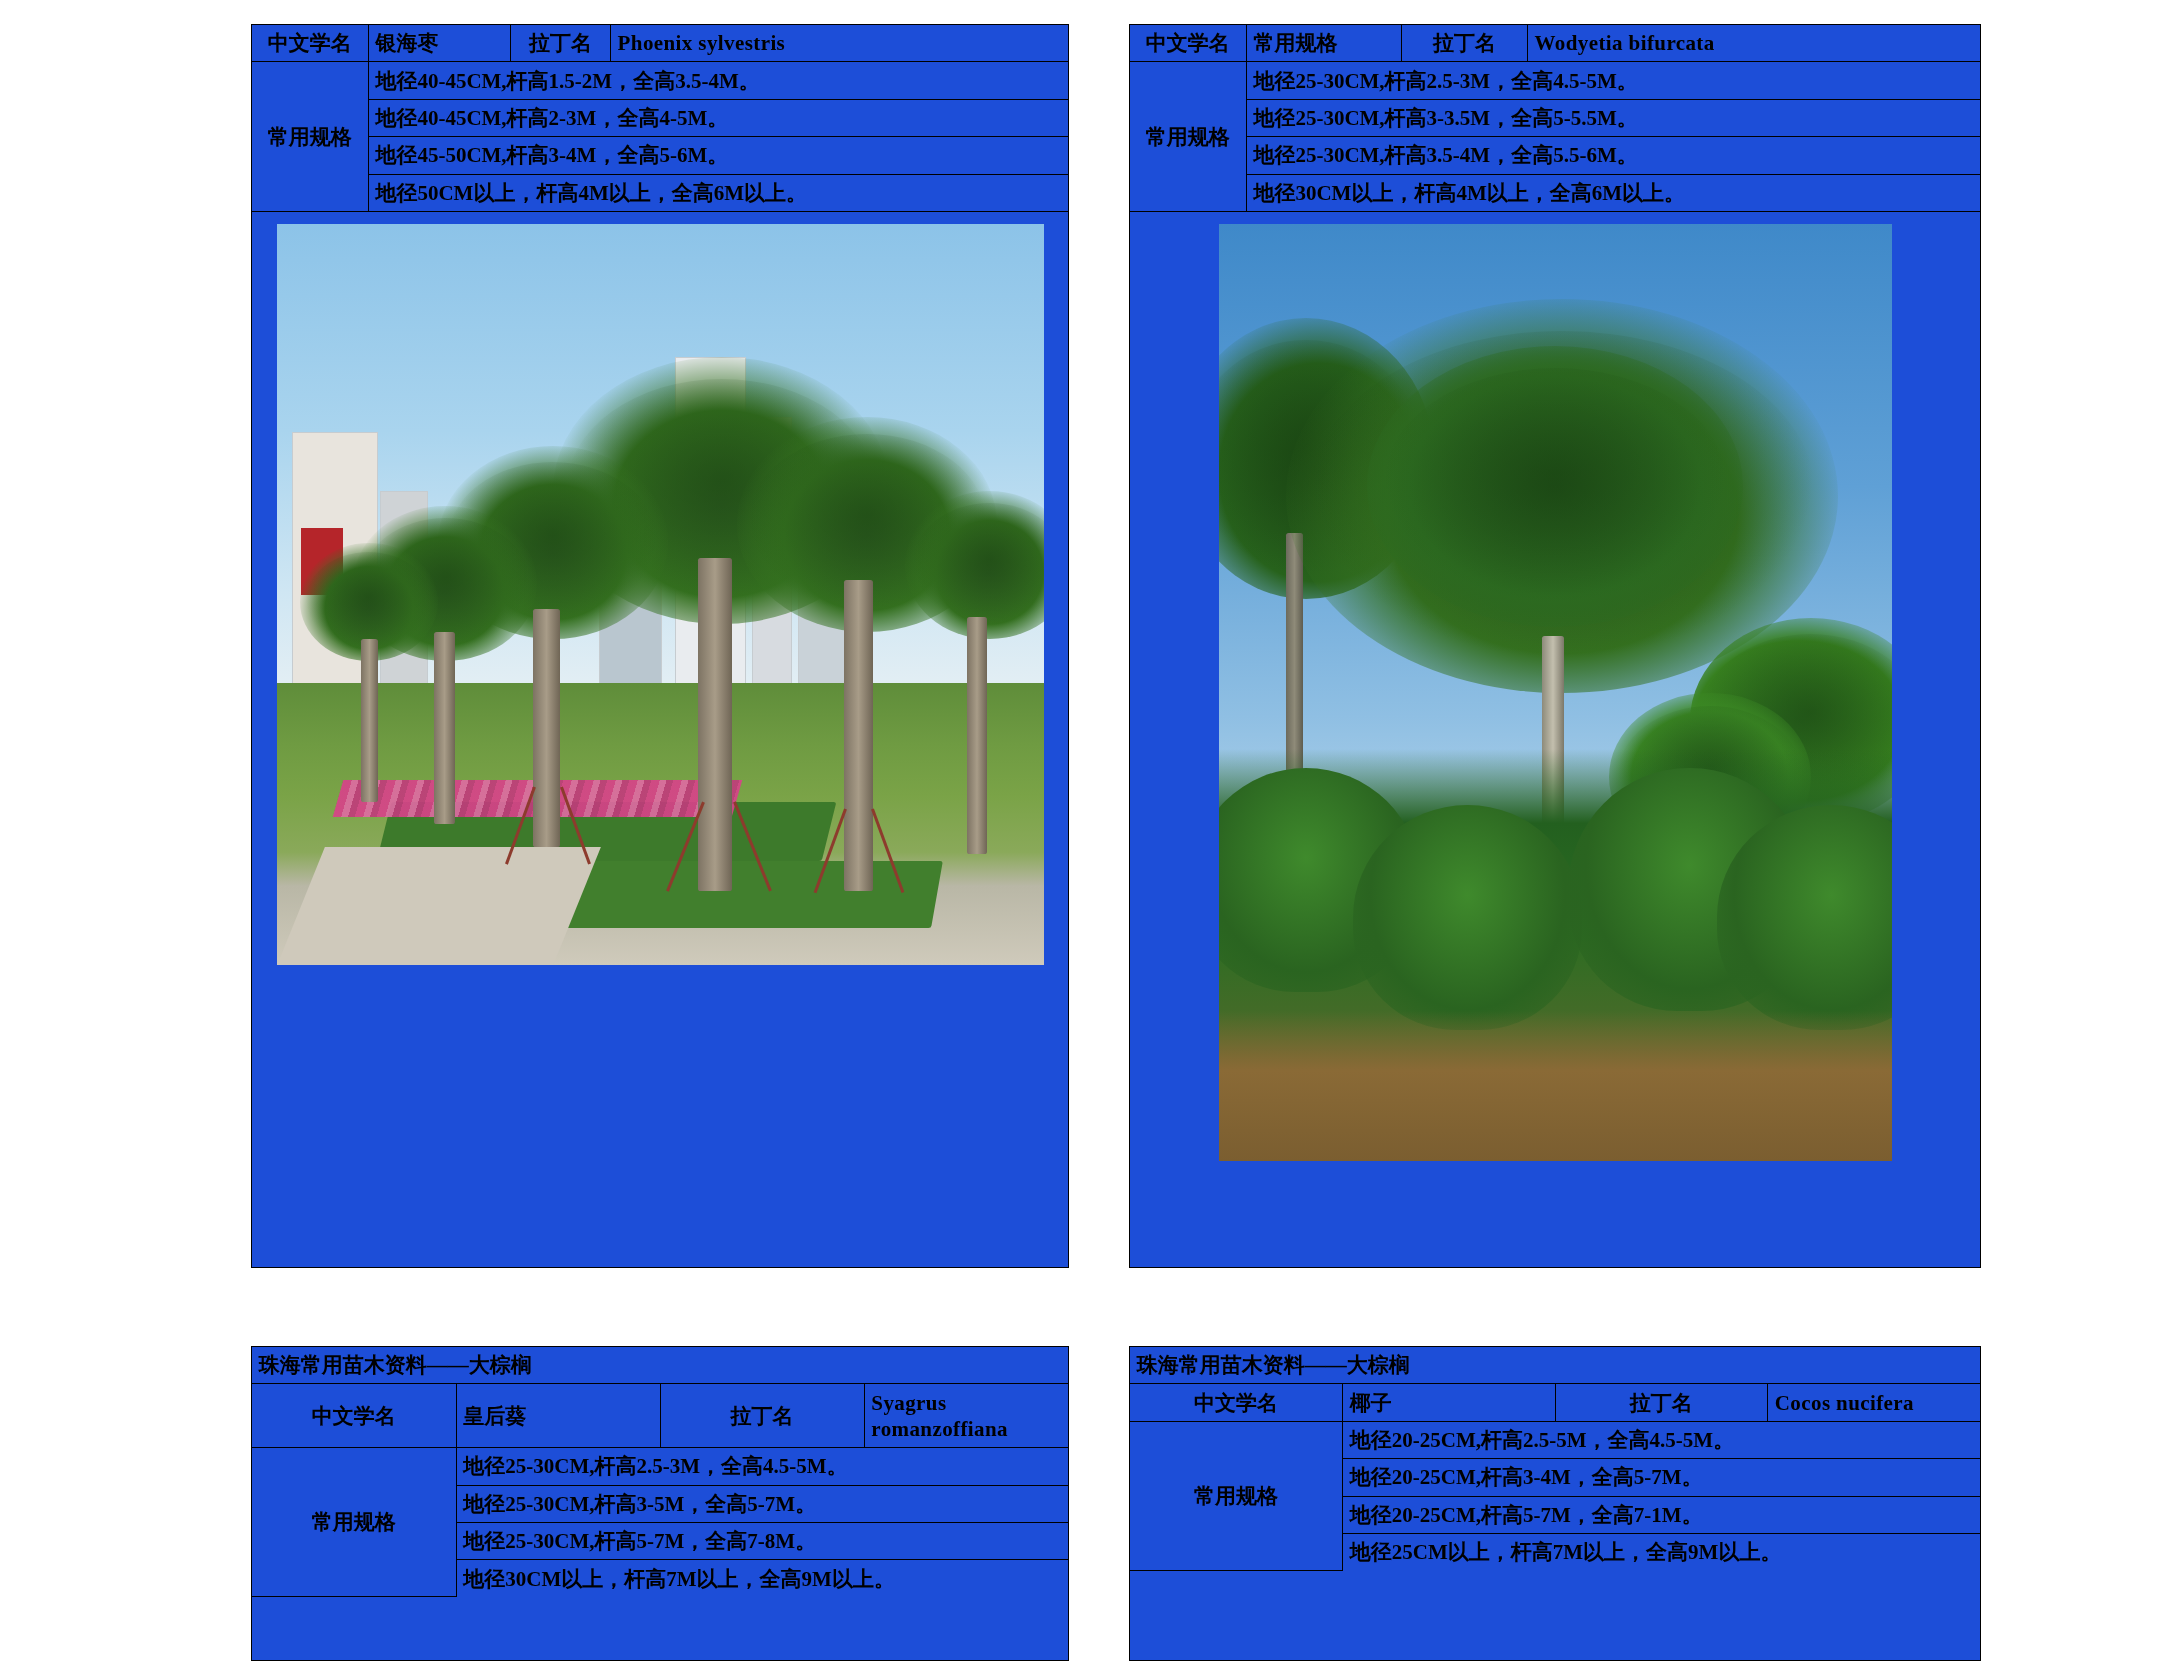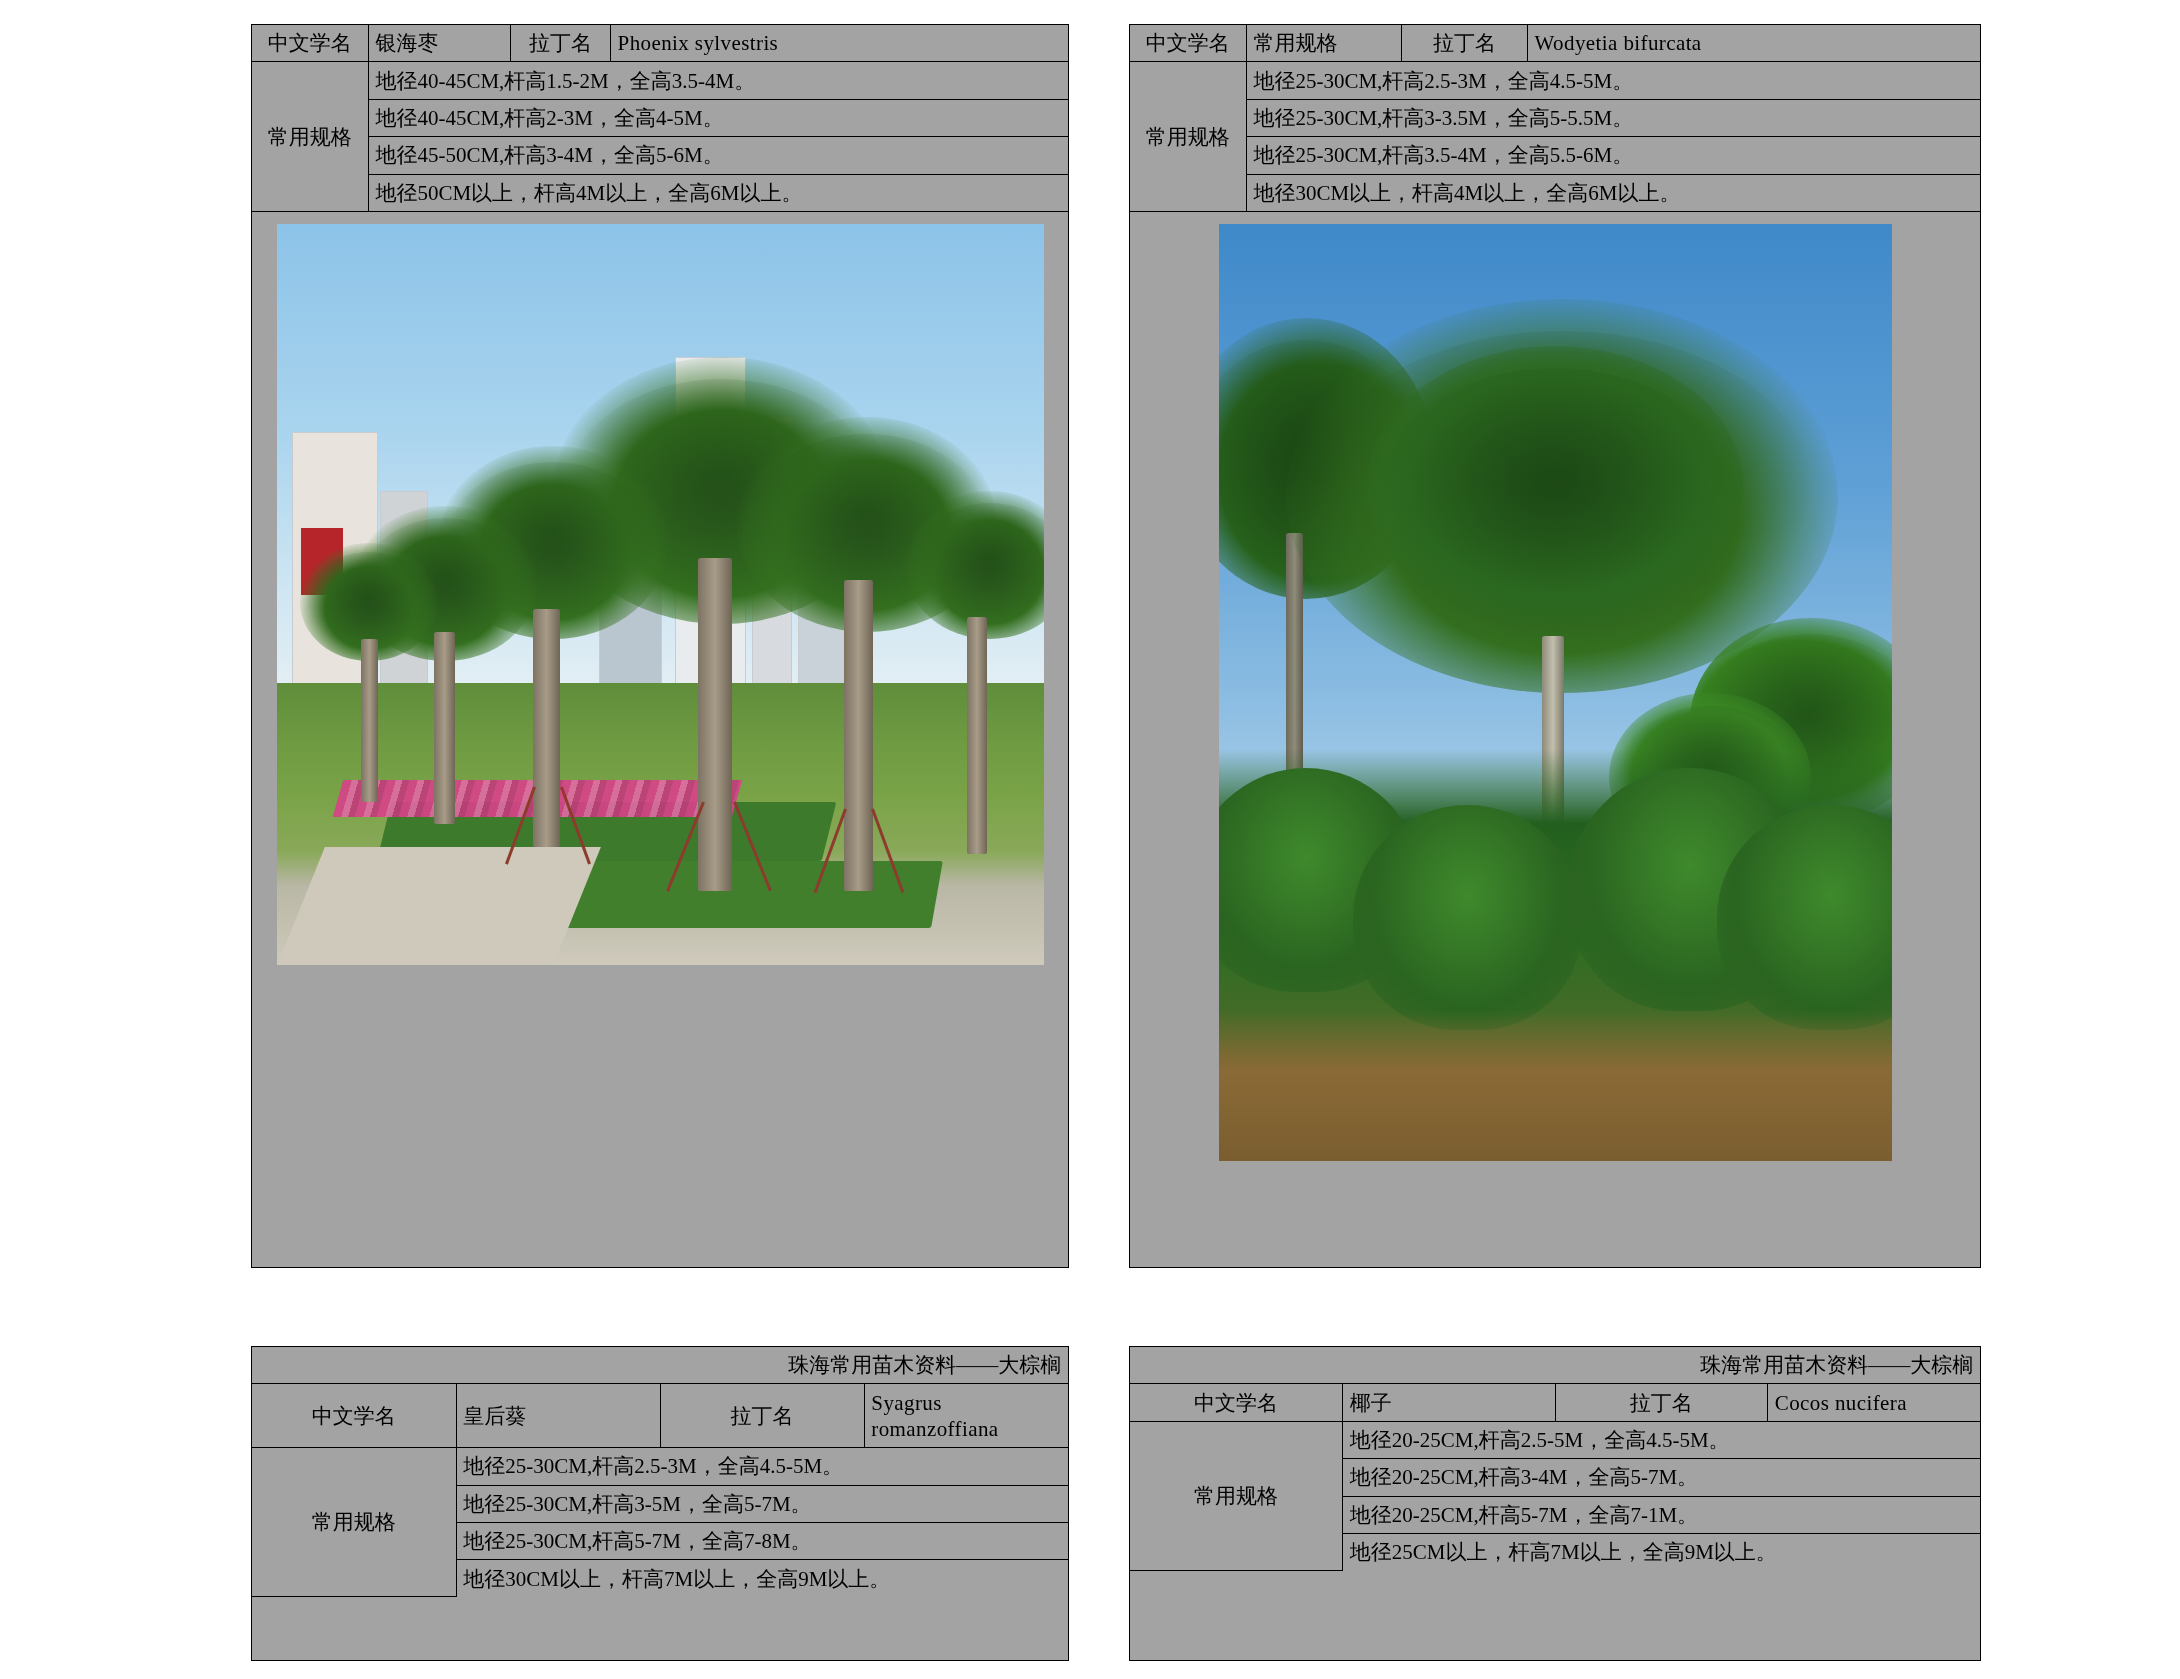--- a/index.html
+++ b/index.html
@@ -17,21 +17,22 @@
   }
   .page {
     position: relative;
     width: 2181px;
     height: 1680px;
   }
   .card {
     position: absolute;
     border: 1.7px solid #000;
     box-sizing: border-box;
-    background: #a3a3a3;
+    background: #1d4ed8;
+    font-weight: bold;
   }
   
   #card-yinhaizao { left: 251px; top: 24px; width: 818px; height: 1244px; }
   
   #card-huweiyezi { left: 1129px; top: 24px; width: 852px; height: 1244px; }
   
   #card-huanghoukui { left: 251px; top: 1346px; width: 818px; height: 315px; }
   
   #card-yezi { left: 1129px; top: 1346px; width: 852px; height: 315px; }
 
@@ -54,21 +55,21 @@
     letter-spacing: 0.4px;
   }
   td.spec {
     font-family: "Liberation Serif", serif;
     font-size: 20.4px;
   }
   td.label-cell {
     text-align: center;
   }
   td.title-cell {
-    text-align: right;
+    text-align: left;
     font-size: 21px;
     padding: 7.7px 6.8px;
   }
   
   .tbl.edge {
     border: 0;
   }
   .tbl.edge > tbody > tr > td {
     border: 0.9px solid #000;
   }

